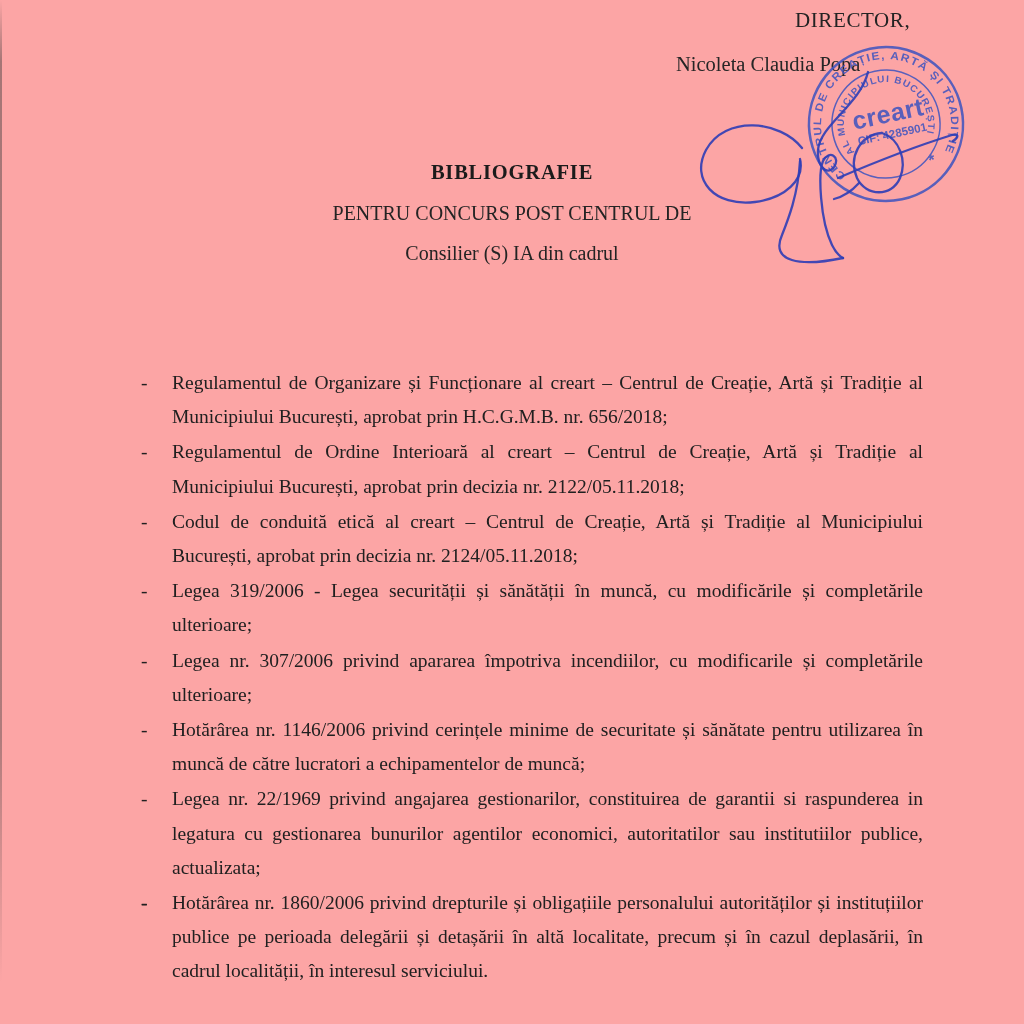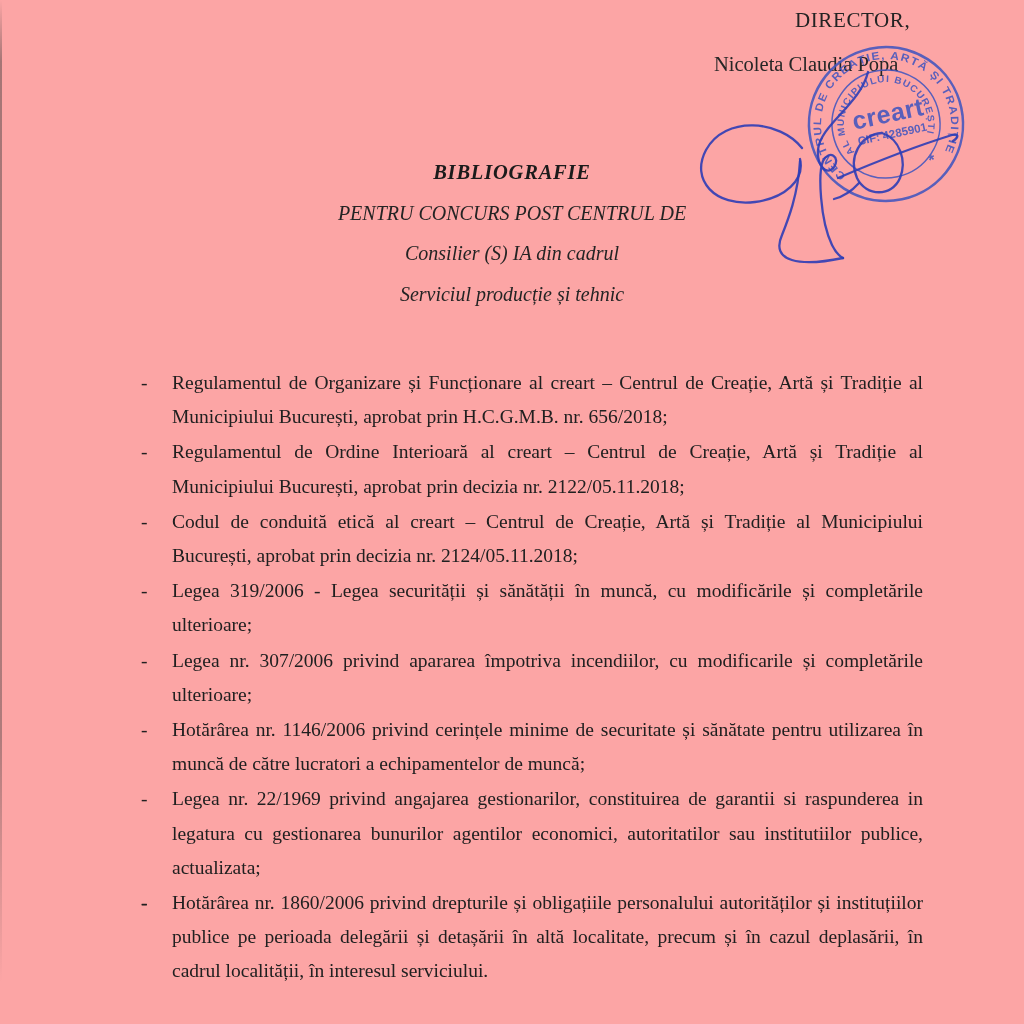--- a/index.html
+++ b/index.html
@@ -19,21 +19,21 @@
     position: absolute; left: 0; top: 0; width: 2px; height: 100%;
     background: linear-gradient(180deg,
       rgba(60,60,60,0) 0%, rgba(60,60,60,0.45) 6%,
       rgba(60,60,60,0.40) 72%, rgba(60,60,60,0) 96%);
   }
   .director-label {
     position: absolute; left: 795px; top: 8px;
     font-size: 21px; letter-spacing: 0.6px; color: #232323;
   }
   .director-name {
-    position: absolute; left: 714px; top: 53px;
+    position: absolute; left: 676px; top: 53px;
     font-size: 20.5px; color: #262626;
   }
   .stamp {
     position: absolute; left: 795px; top: 33px;
     width: 182px; height: 182px;
     transform: rotate(-12deg);
     opacity: 0.88;
   }
   .stamp text {
     font-family: "Liberation Sans", sans-serif;
@@ -46,21 +46,20 @@
   .signature path {
     fill: none;
     stroke: var(--ink-blue);
     stroke-width: 2.3;
     stroke-linecap: round;
     opacity: 0.9;
   }
   .title-block {
     position: absolute; left: 0; top: 152px; width: 1024px;
     text-align: center;
-    font-style: italic;
   }
   .title-block div { line-height: 40.5px; }
   .doc-title {
     font-weight: bold; font-size: 20.5px; letter-spacing: 0.8px; color: #1b1b1b;
   }
   .doc-subtitle { font-size: 20px; color: #242424; }
   .biblio-list {
     position: absolute; left: 141px; top: 366px; width: 782px;
     font-size: 19.5px; line-height: 34.2px; color: #202020;
   }
@@ -109,21 +108,20 @@
     <path d="M 208 27 C 200 60, 160 80, 158 105 C 157 120, 166 132, 174 122 C 181 112, 169 104, 163 116 C 158 128, 160 175, 172 200 C 177 210, 181 212, 183 213"></path>
     <path d="M 222 88 C 200 90, 188 112, 197 133 C 206 152, 232 152, 240 133 C 247 116, 240 94, 222 88"></path>
     <path d="M 199 138 C 190 148, 182 152, 174 154"></path>
     <path d="M 178 133 C 220 115, 260 100, 292 90 C 299 88, 299 92, 293 96"></path>
   </svg>
 
   <div class="title-block">
     <div class="doc-title">BIBLIOGRAFIE</div>
     <div class="doc-subtitle">PENTRU CONCURS POST CENTRUL DE</div>
     <div class="doc-subtitle">Consilier (S) IA din cadrul</div>
-    <div class="doc-subtitle">Serviciul producție și tehnic</div>
   </div>
 
   <div class="biblio-list">
 
       <div class="biblio-item">
         <span class="dash">-</span>
         <span class="item-text">Regulamentul de Organizare și Funcționare al creart – Centrul de Creație, Artă și Tradiție al Municipiului București, aprobat prin H.C.G.M.B. nr. 656/2018;</span>
       </div>
 
       <div class="biblio-item">

